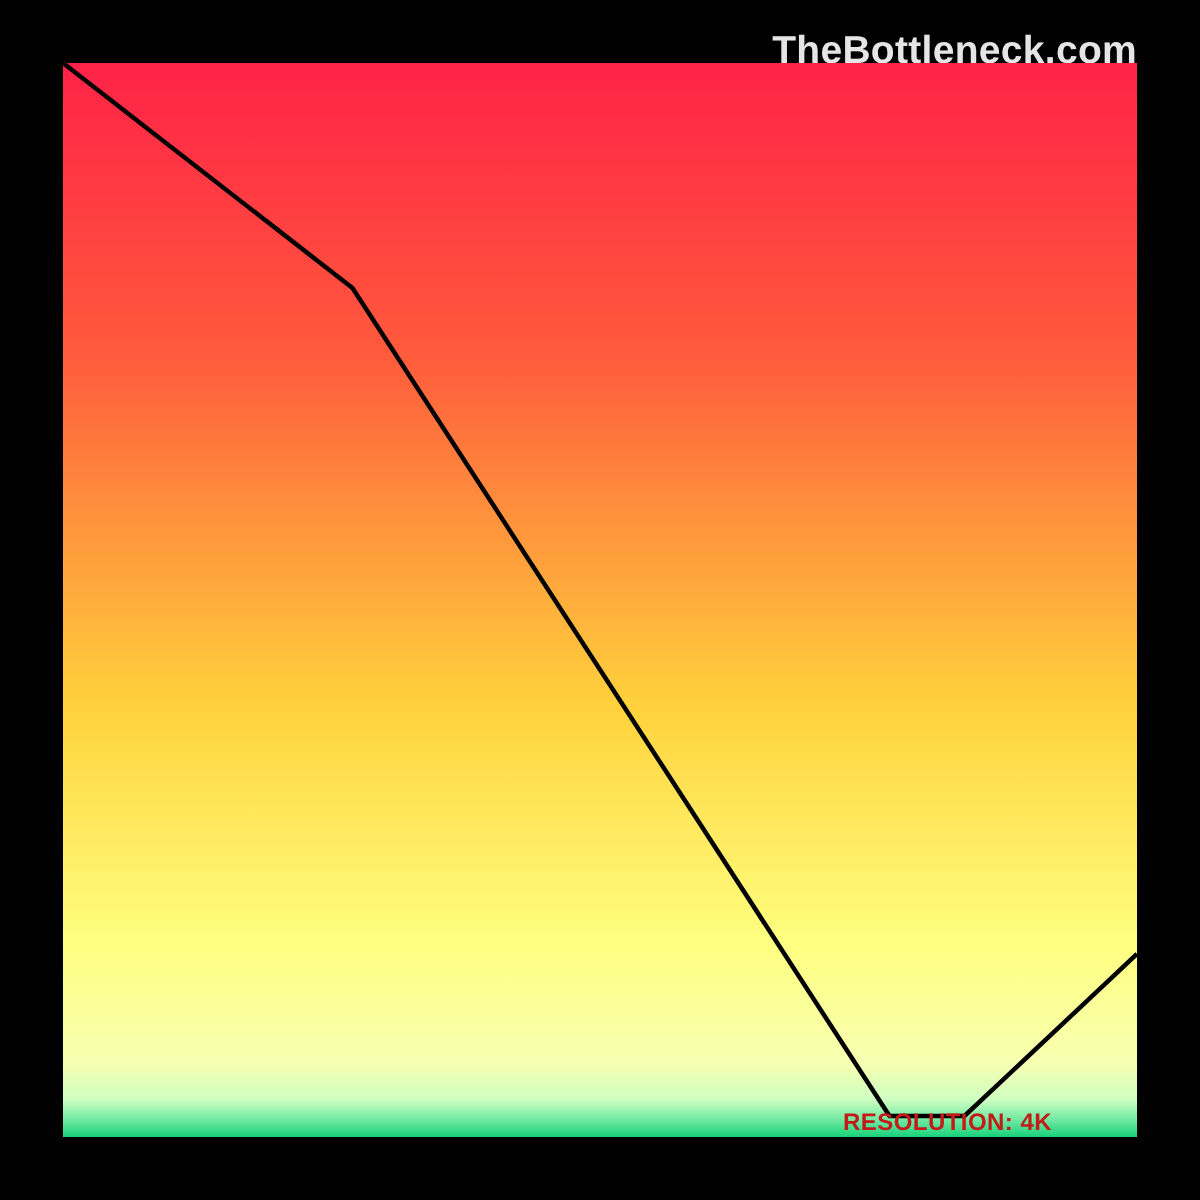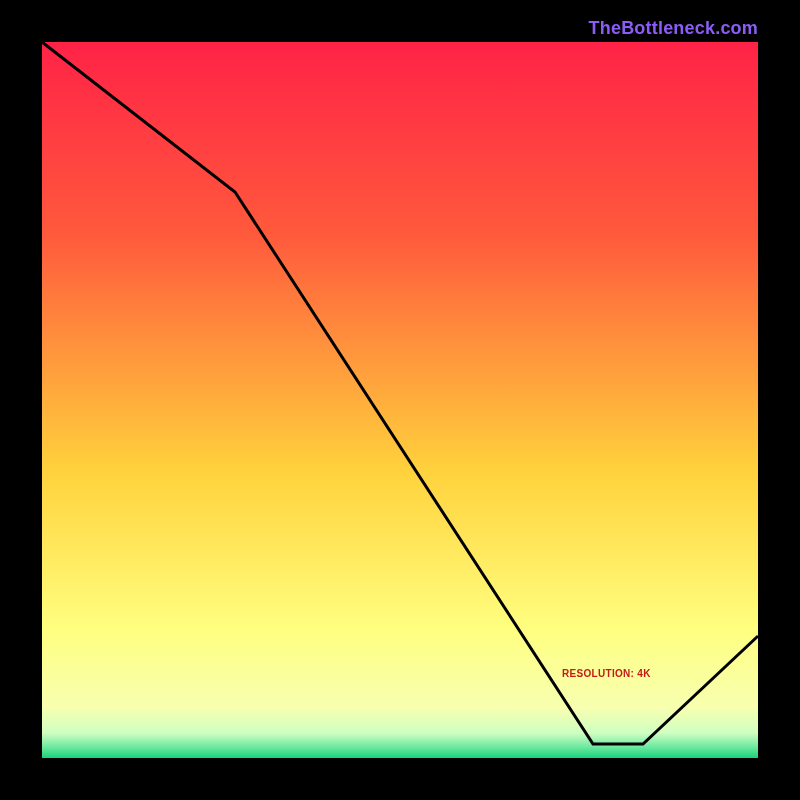--- a/index.html
+++ b/index.html
@@ -31,31 +31,31 @@
     left: 0;
     top: 0;
     width: 716px;
     height: 716px;
     display: block;
   }
   .source-label {
     position: absolute;
     top: 18px;
     right: 42px;
-    color: #8b5cf6;
-    font-size: 18px;
+    color: #e5e5e5;
+    font-size: 26px;
     font-weight: 600;
     letter-spacing: 0.2px;
   }
   .annotation {
     position: absolute;
     left: 562px;   
-    top: 668px;
+    top: 740px;
     color: #c41a1a;
-    font-size: 10px;
+    font-size: 16px;
     font-weight: 900;
     letter-spacing: 0.3px;
     white-space: nowrap;
   }
 </style>
 </head>
 <body>
 
 <div class="frame">
 

